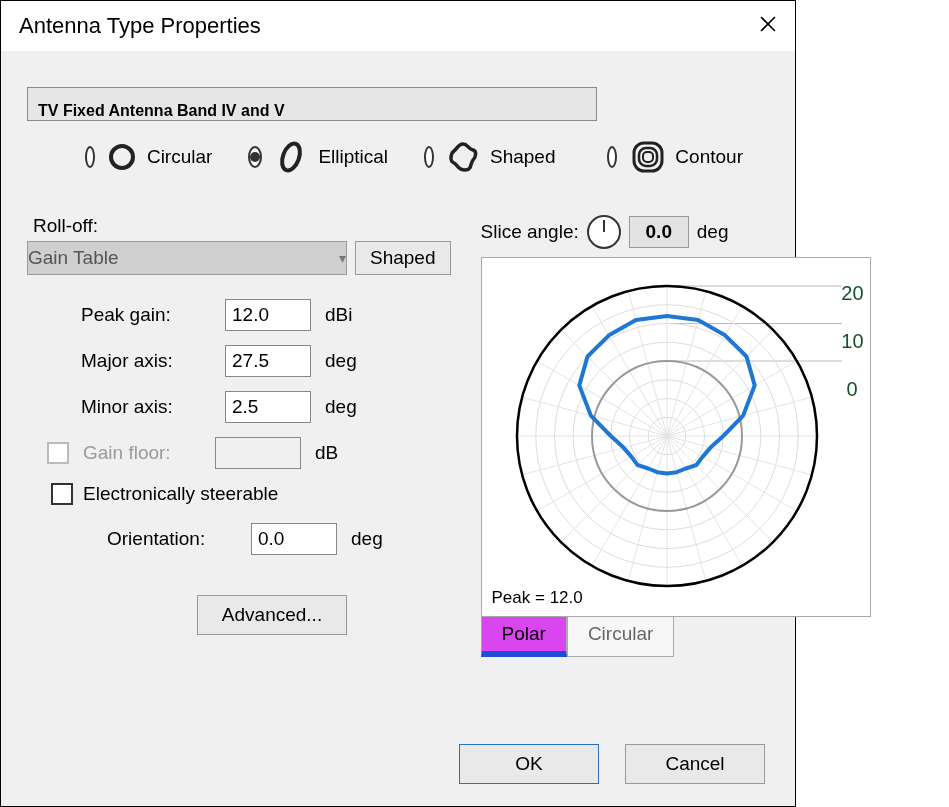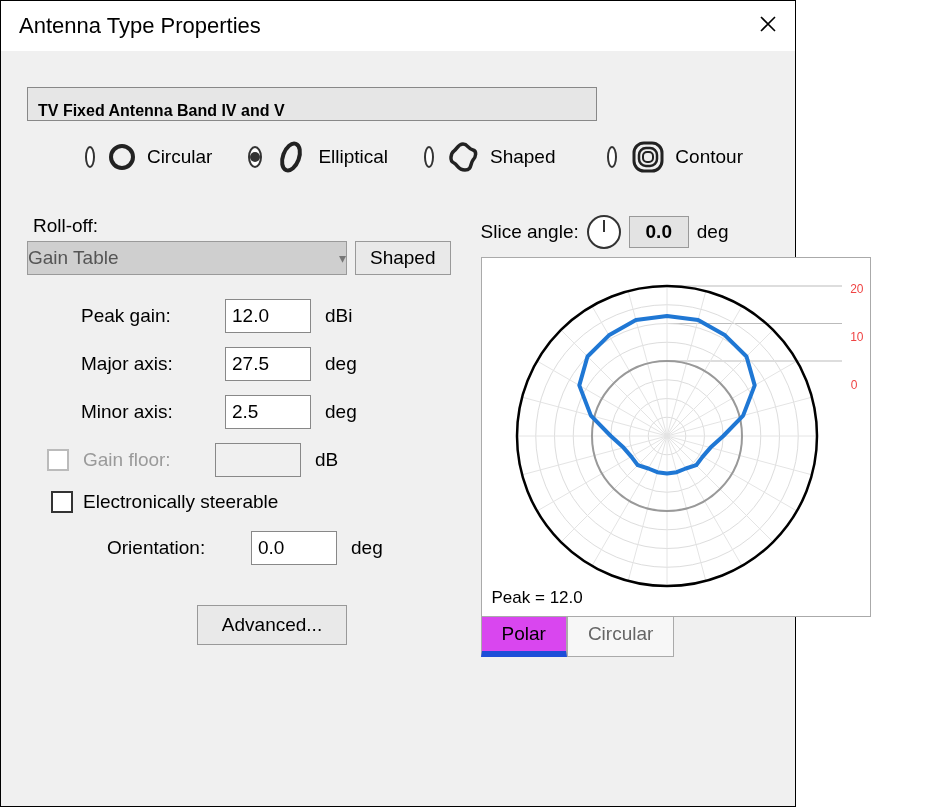--- a/index.html
+++ b/index.html
@@ -100,21 +100,21 @@
   }
   .param-row {
     display:flex; align-items:center; gap: 14px;
     margin-bottom: 14px;
   }
   .param-label { width: 130px; }
   .text-input {
     width: 86px; height: 32px;
     border: 1px solid #888;
     background: #fff;
-    padding: 16px 6px;
+    padding: 9px 6px;
     font-size: 19px;
   }
   .text-input.disabled { background:#f0f0f0; color:#888; }
   .unit { width: 50px; }
   .disabled-text { color:#9a9a9a; }
   .checkbox {
     width: 22px; height:22px; border:2px solid #333; background:#fff; display:inline-block;
   }
   .checkbox.disabled { border-color:#bbb; }
   .steerable-row { display:flex; align-items:center; gap:10px; margin-left:24px; margin-top:6px; margin-bottom:18px;}
@@ -133,21 +133,21 @@
     background:#fff; border:1px solid #aaa;
     position:relative;
   }
   .tabs { display:flex; margin-top:-1px;}
   .tab {
     border:1px solid #aaa; padding:6px 20px; background:#f7f7f7; cursor:pointer;
     color:#666;
   }
   .tab.active { background:#d946ef; color:#000; border-bottom:6px solid #1d4ed8; z-index:2;}
   .peak-label { position:absolute; left:10px; bottom:8px; font-size:17px;}
-  .axis-label { position:absolute; font-size:12px; color:#ef4444;}
+  .axis-label { position:absolute; font-size:20px; color:#14532d;}
   .footer-buttons {
     position:absolute; right:30px; bottom:22px;
     display:flex; gap:26px;
   }
   .footer-buttons .btn { width:140px; height:40px; font-size:19px;}
   .ok-btn { border:1px solid #2a6fc9 !important; }
 </style>
 </head>
 <body>
 
@@ -308,13 +308,17 @@
           <span class="axis-label" style="right:12px; top:120px;">0</span>
         </div>
         <div class="tabs">
           <div class="tab active">Polar</div>
           <div class="tab">Circular</div>
         </div>
       </div>
     </div>
   </div>
 
+  <div class="footer-buttons">
+    <div class="btn ok-btn">OK</div>
+    <div class="btn">Cancel</div>
+  </div>
 </div>
 
 </body></html>

